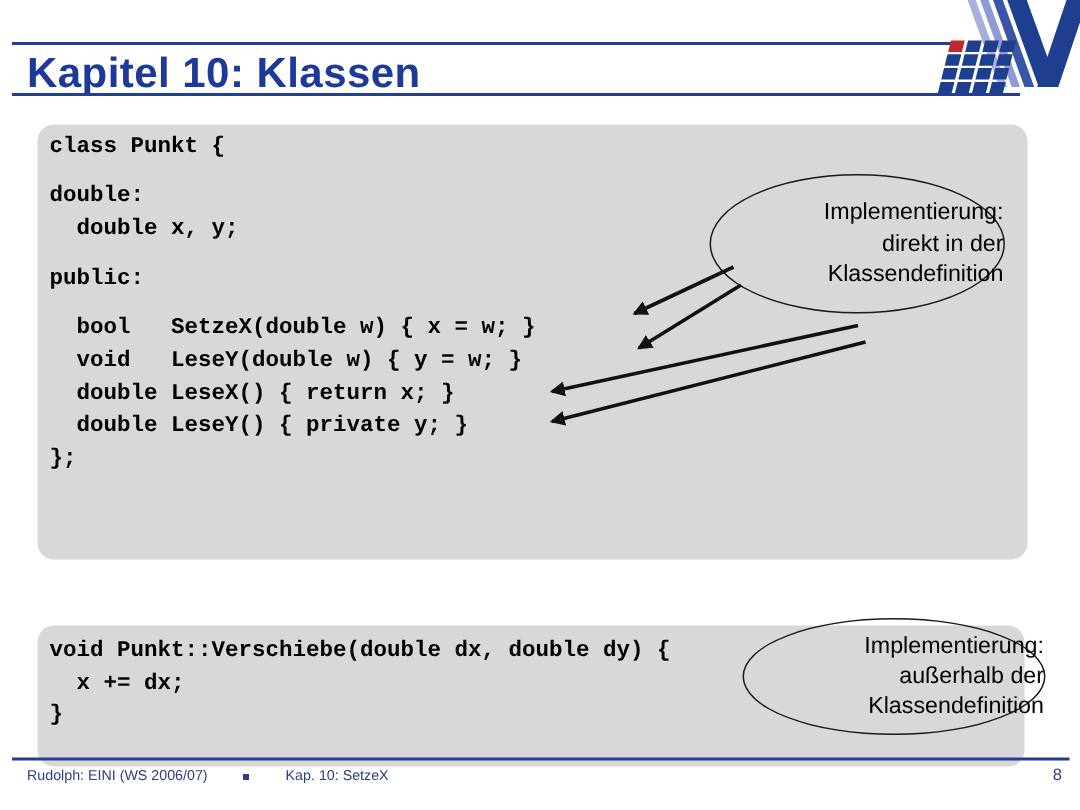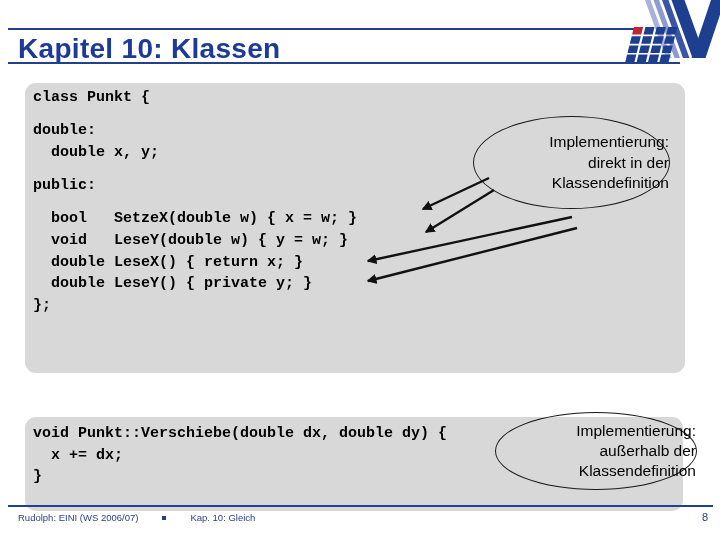--- a/index.html
+++ b/index.html
@@ -127,17 +127,17 @@
     <line x1="489" y1="178" x2="423" y2="209" stroke="#111" stroke-width="2.4" marker-end="url(#ah)"></line>
     <line x1="494" y1="190" x2="426" y2="232" stroke="#111" stroke-width="2.4" marker-end="url(#ah)"></line>
     <line x1="572" y1="217" x2="368" y2="261" stroke="#111" stroke-width="2.4" marker-end="url(#ah)"></line>
     <line x1="577" y1="228" x2="368" y2="281" stroke="#111" stroke-width="2.4" marker-end="url(#ah)"></line>
   </svg>
 
   <div class="rule rule-footer"></div>
   <div class="footer-text">
     <span>Rudolph: EINI (WS 2006/07)</span>
     <span class="footer-bullet"></span>
-    <span>Kap. 10: Gleich</span>
+    <span>Kap. 10: SetzeX</span>
   </div>
   <div class="page-number">8</div>
 
 </div>
 
 </body></html>

